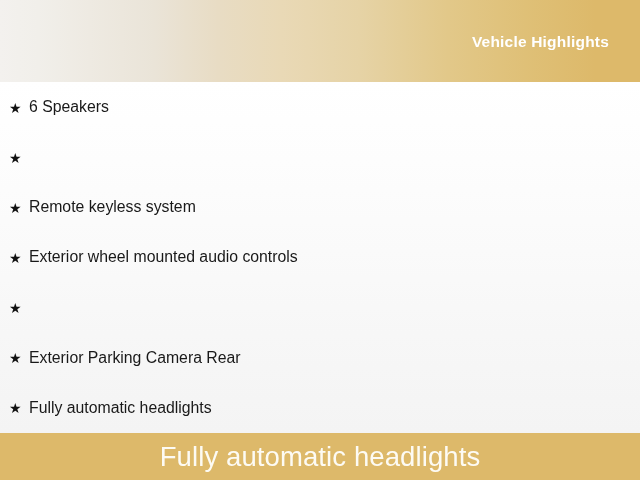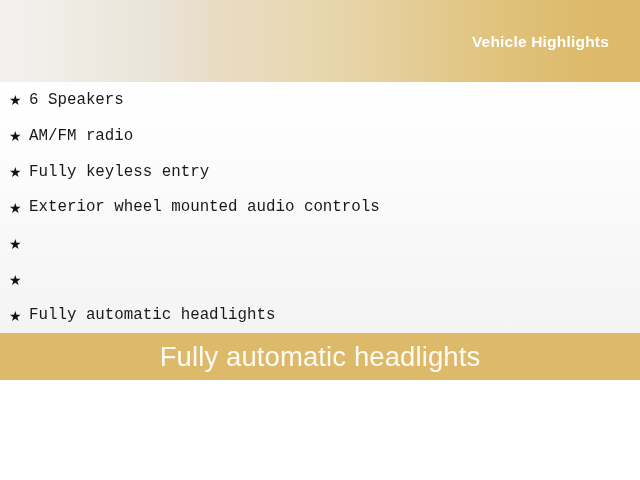--- a/index.html
+++ b/index.html
@@ -11,21 +11,21 @@
   body {
     width: 640px;
     height: 480px;
     overflow: hidden;
     font-family: "Liberation Sans", sans-serif;
     -webkit-font-smoothing: antialiased;
   }
   .panel {
     position: relative;
     width: 640px;
-    height: 380px;
+    height: 480px;
     box-sizing: border-box;
     display: flex;
     flex-direction: column;
     background: #ffffff;
   }
 
   
   .header {
     position: relative;
     height: 82px;
@@ -91,21 +91,20 @@
     text-align: left;
     padding-top: 1px;
   }
   .hl-text {
     flex: 1 1 auto;
     color: #191919;
     font-size: 15.8px;
     line-height: 1.15;
     white-space: nowrap;
     overflow: hidden;
-    font-family: Liberation Mono, monospace;
   }
 
   
   .caption-bar {
     flex: 0 0 47px;
     height: 47px;
     background: #ddb96a;
     display: flex;
     align-items: center;
     justify-content: center;
@@ -130,39 +129,39 @@
 
   <ul class="highlights">
 
     <li class="hl-item">
       <span class="hl-star">★</span>
       <span class="hl-text">6 Speakers</span>
     </li>
 
     <li class="hl-item">
       <span class="hl-star">★</span>
-      <span class="hl-text">AM/FM radio</span>
     </li>
 
     <li class="hl-item">
       <span class="hl-star">★</span>
-      <span class="hl-text">Fully keyless entry</span>
+      <span class="hl-text">Remote keyless system</span>
     </li>
 
     <li class="hl-item">
       <span class="hl-star">★</span>
       <span class="hl-text">Exterior wheel mounted audio controls</span>
     </li>
 
     <li class="hl-item">
       <span class="hl-star">★</span>
     </li>
 
     <li class="hl-item">
       <span class="hl-star">★</span>
+      <span class="hl-text">Exterior Parking Camera Rear</span>
     </li>
 
     <li class="hl-item">
       <span class="hl-star">★</span>
       <span class="hl-text">Fully automatic headlights</span>
     </li>
 
   </ul>
 
   <div class="caption-bar">

